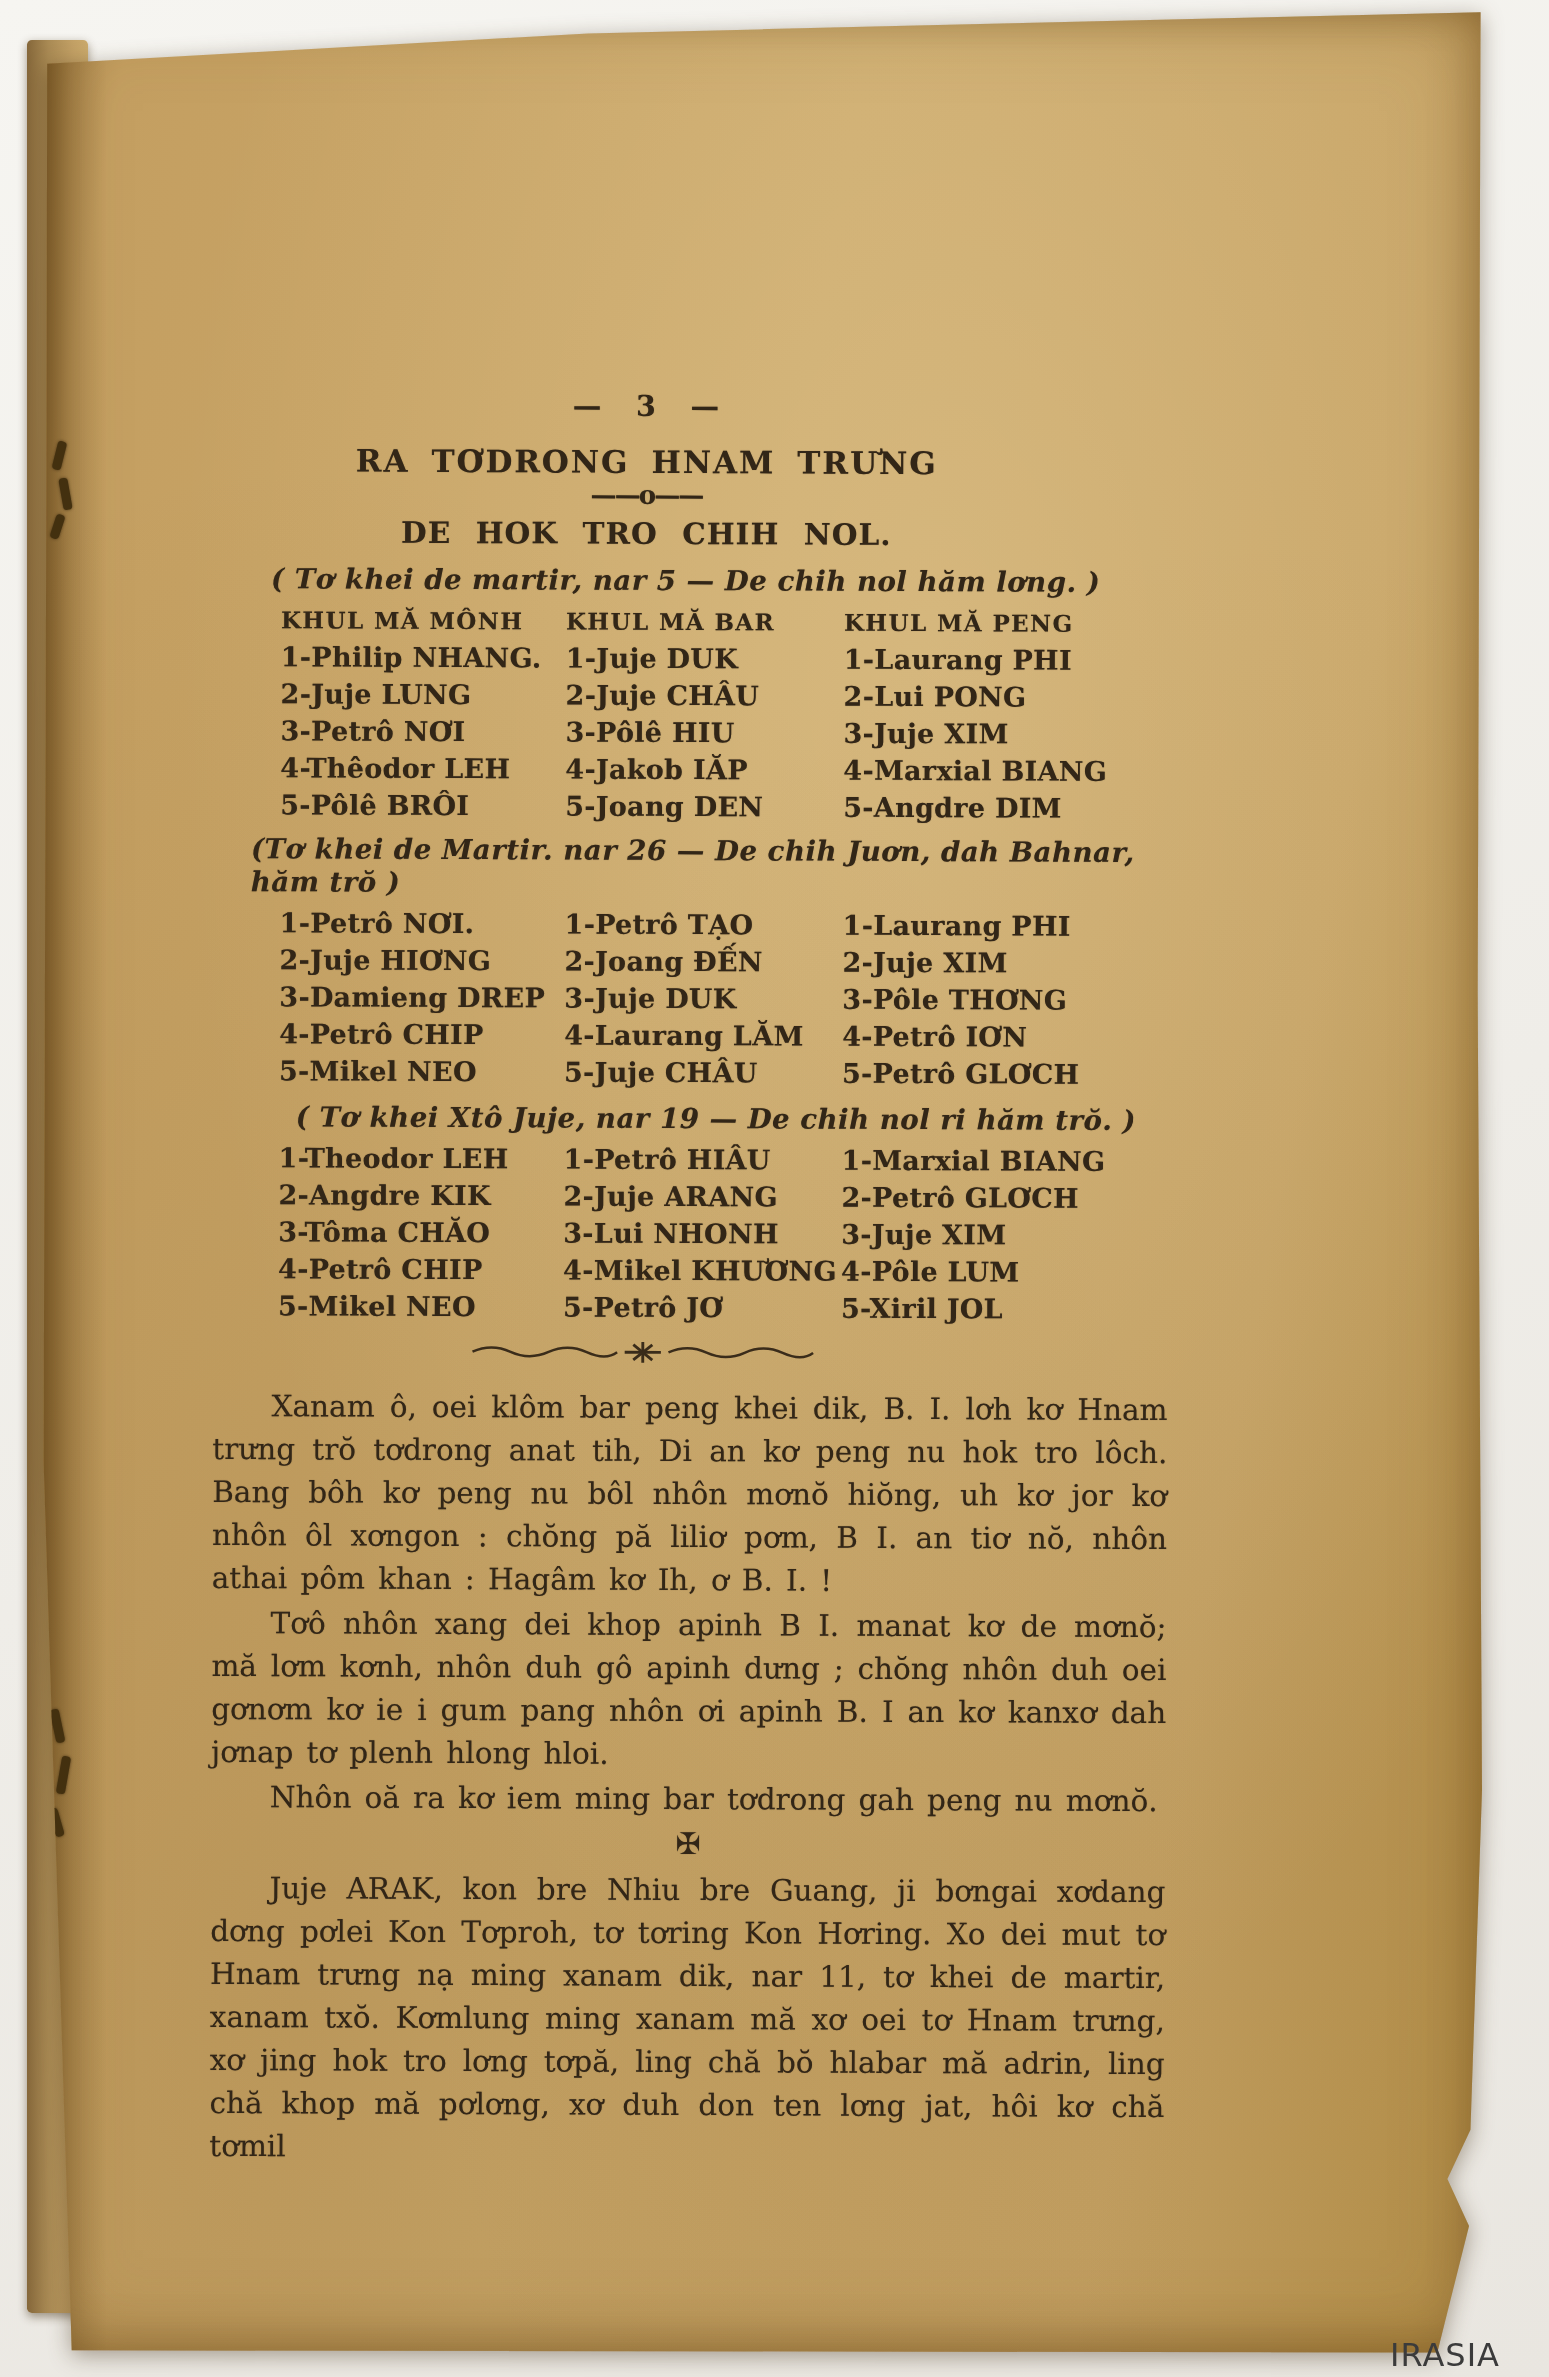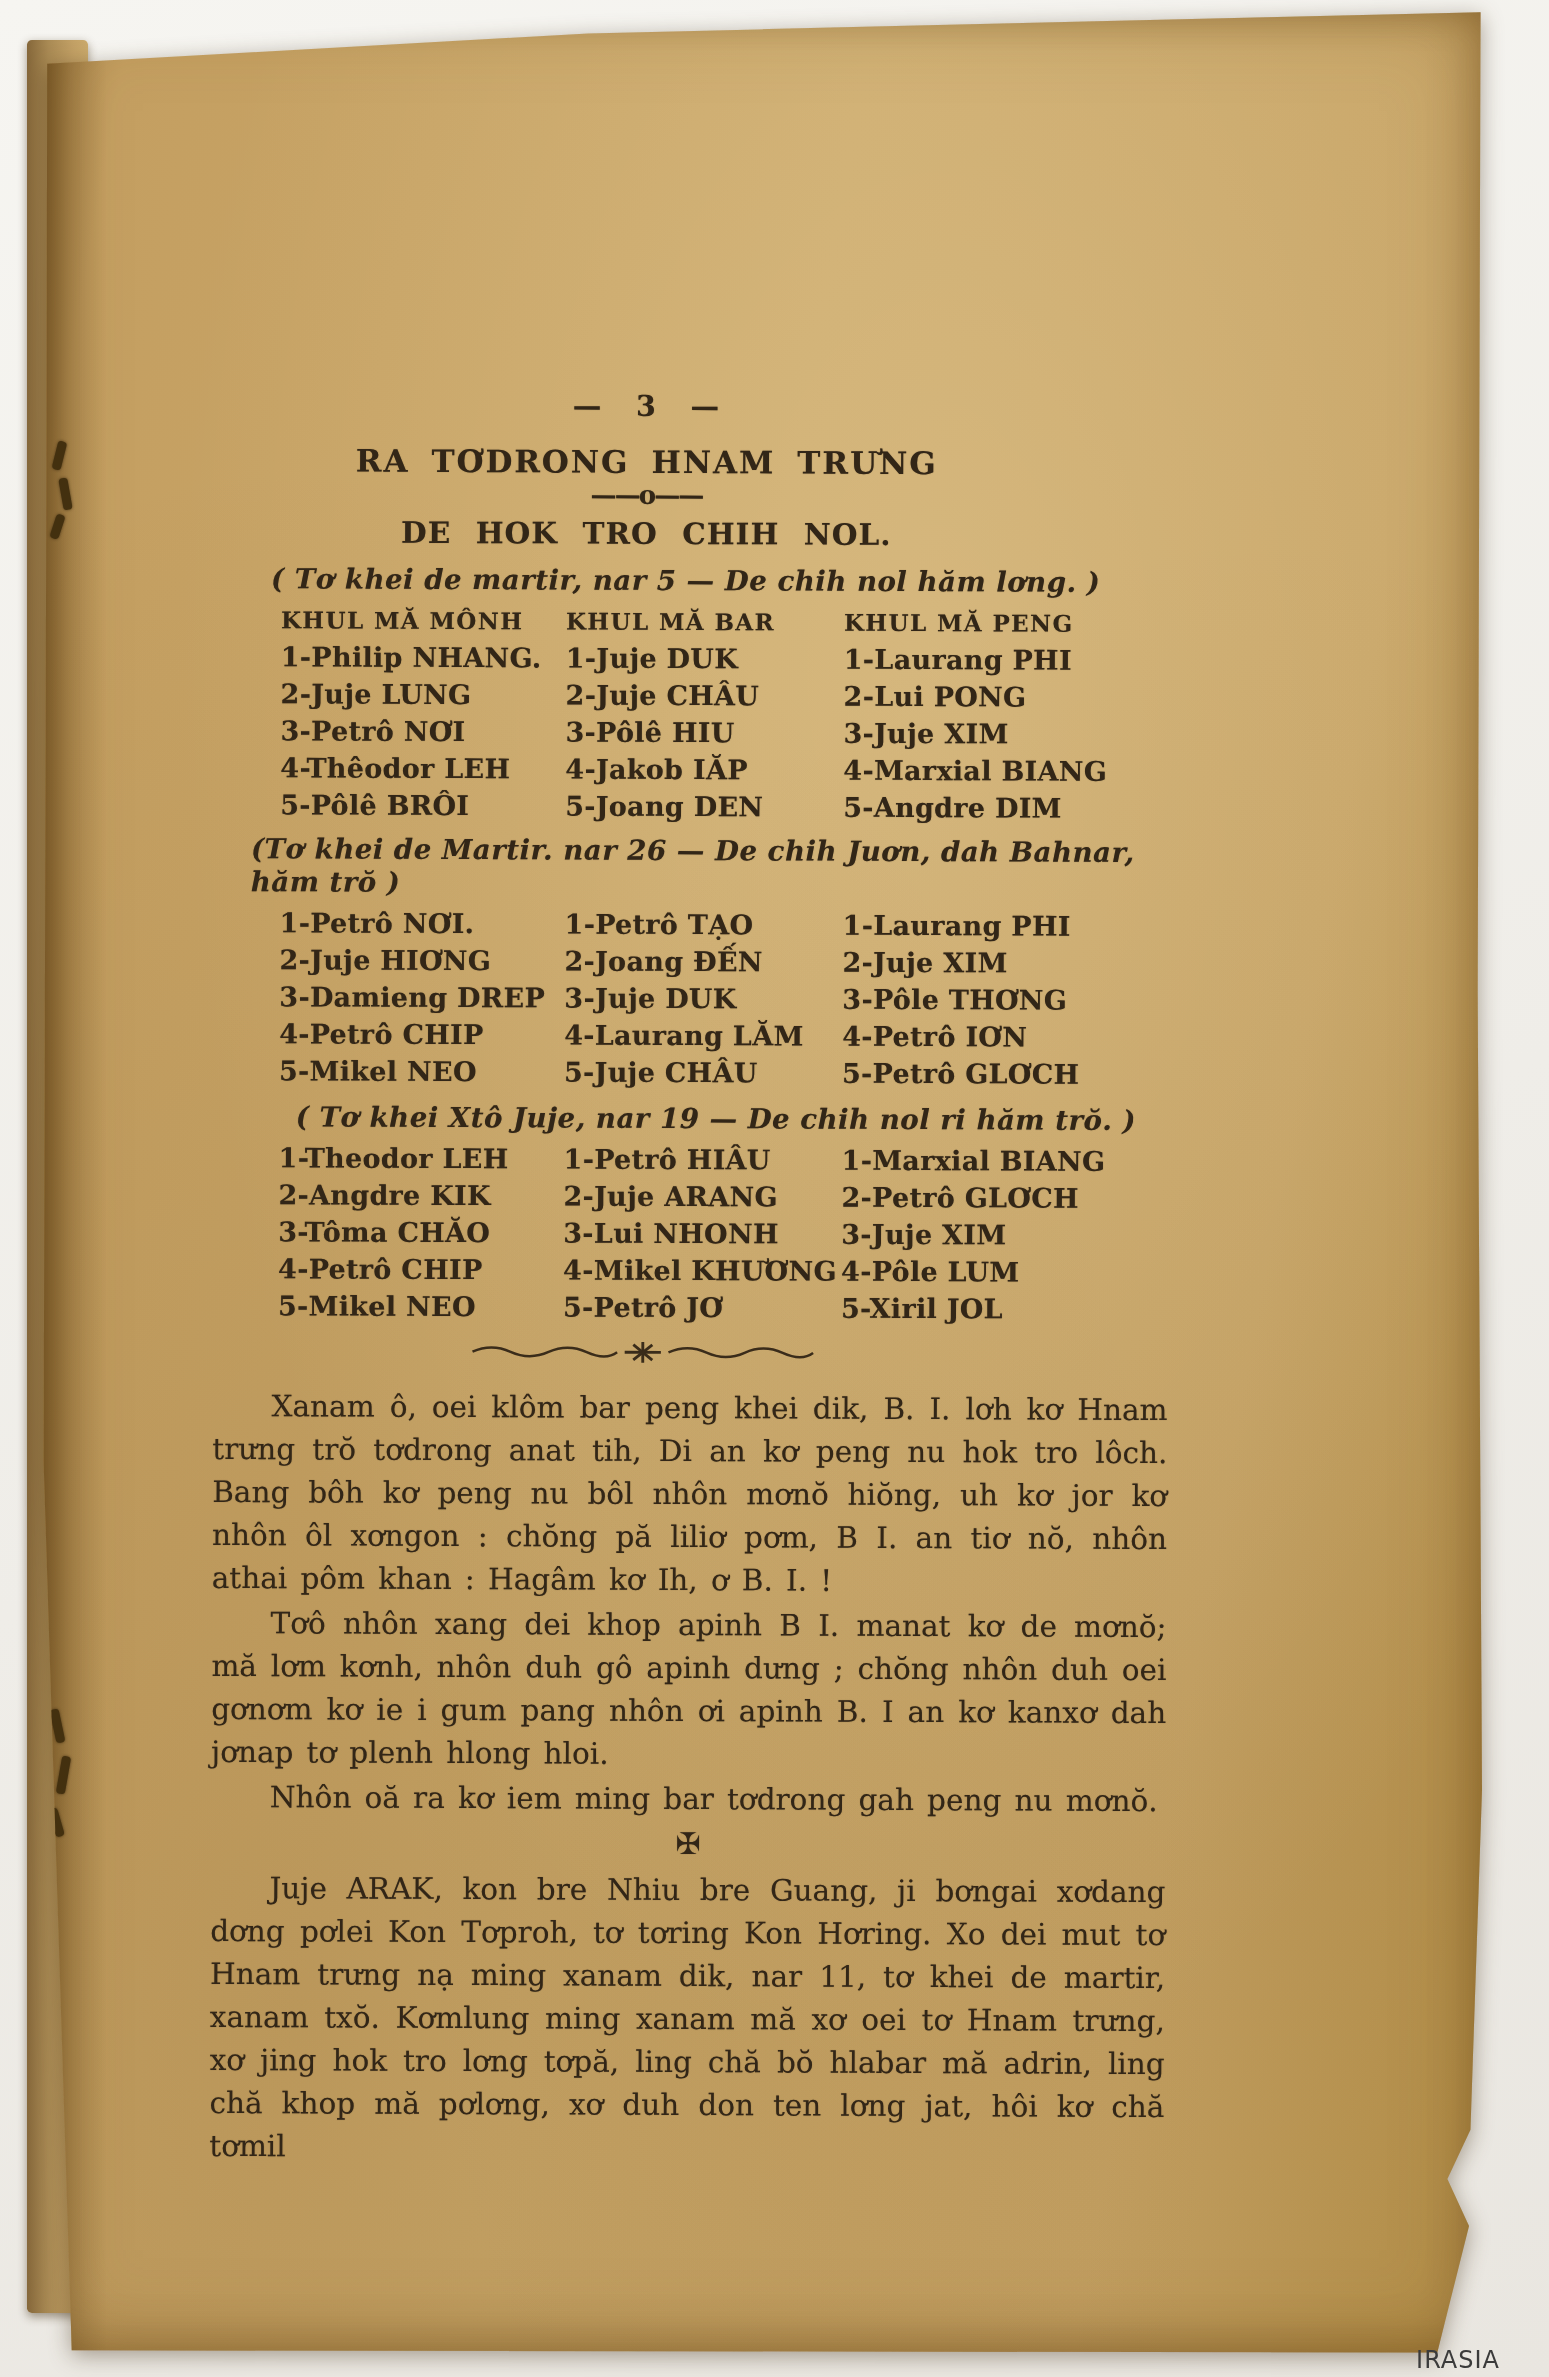--- a/index.html
+++ b/index.html
@@ -84,21 +84,21 @@
   .para {
     font-size: 29.5px; line-height: 43px; text-align: justify;
     text-indent: 59px; margin: 0 0 1.9px 0; word-spacing: 3.8px;
   }
   .cross-row { text-align: center; width: 955px; margin: 5.7px 0 7.6px 0; }
   .cross { font-family: "DejaVu Sans", sans-serif; font-size: 30px; color: #322617; }
 
   .watermark {
     position: absolute; right: 49px; bottom: 3.8px;
     font-family: "DejaVu Sans", "Liberation Sans", sans-serif;
-    font-size: 24px; color: #3b3b3b; letter-spacing: 1px; text-align: right;
+    font-size: 32px; color: #3b3b3b; letter-spacing: 1px; text-align: right;
   }
 </style>
 </head>
 <body>
 
 <div class="scene">
 
   <div class="underpage"></div>
 
   <div class="page-wrap">

